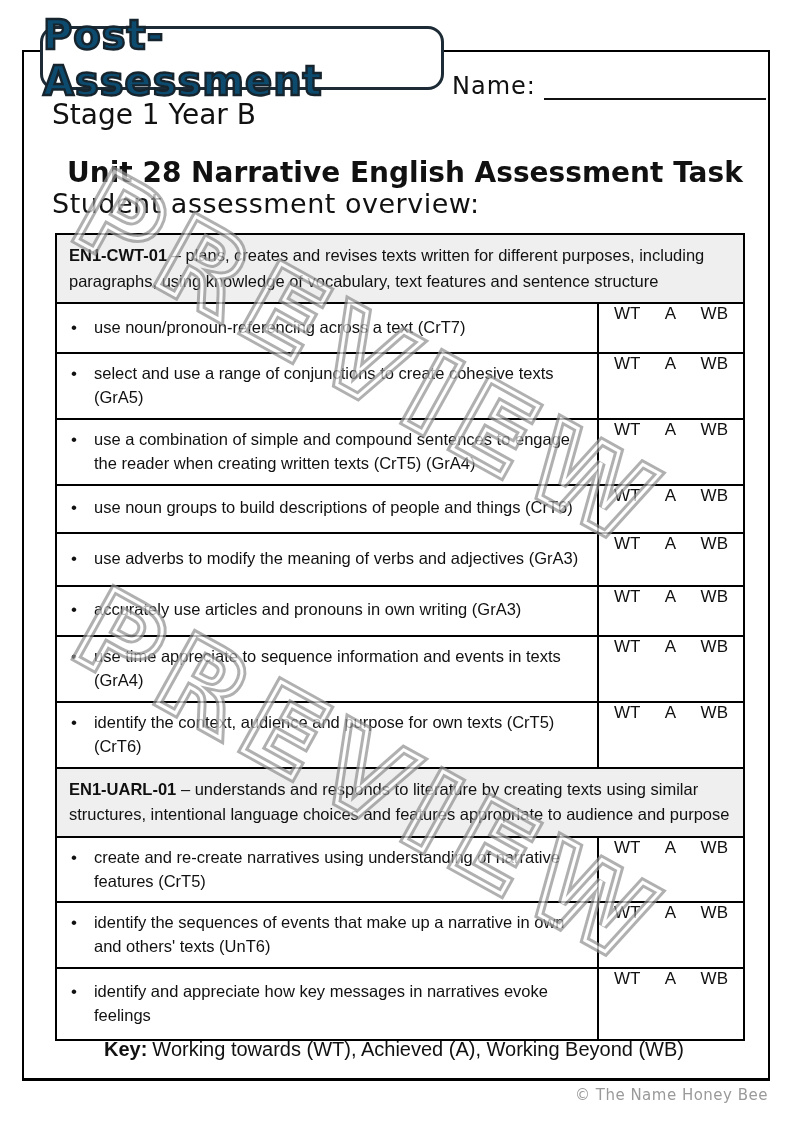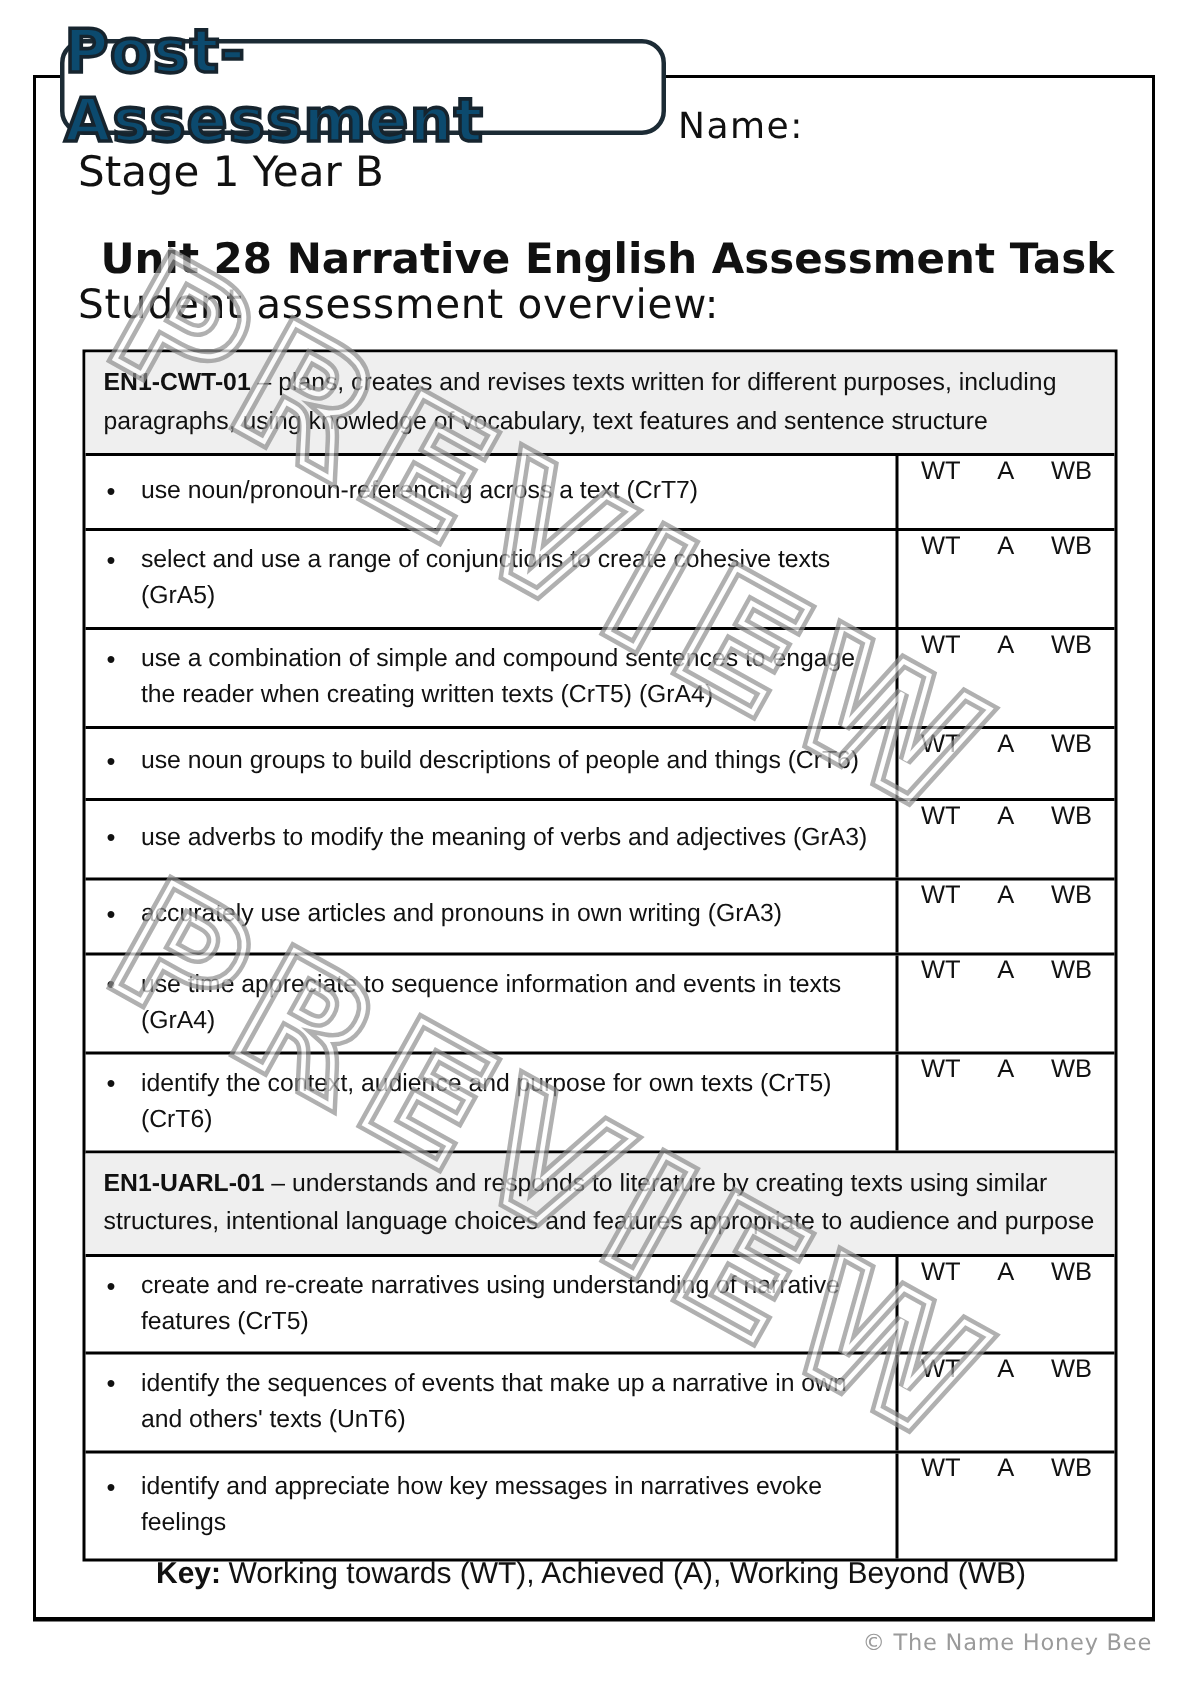--- a/index.html
+++ b/index.html
@@ -11,21 +11,21 @@
            border:2px solid #000; border-bottom-width:3px; z-index:1; }
 
   
   .badge { position:absolute; left:40px; top:26px; width:398px; height:58px; background:#fff;
            border:3px solid #1c2b35; border-radius:16px; display:flex; align-items:center;
            justify-content:center; z-index:4; }
   .badge span { font-family:"DejaVu Sans", sans-serif; font-weight:bold; font-size:40px;
                 letter-spacing:1px; color:#0c4a6e; -webkit-text-stroke:2.4px #16242e; }
 
   .name-row { position:absolute; left:452px; top:70px; width:314px; display:flex;
-              align-items:flex-start; z-index:2;flex-direction:column; }
+              align-items:flex-end; z-index:2; }
   .name-label { font-family:"DejaVu Sans", sans-serif; font-size:24px; letter-spacing:1px; }
   .name-line { flex:1; border-bottom:2.5px solid #111; margin-left:8px; height:28px; }
 
   .h-stage { position:absolute; left:52px; top:98px; margin:0; font-family:"DejaVu Sans", sans-serif;
              font-size:28px; font-weight:normal; z-index:2; }
   .h-unit  { position:absolute; left:52px; top:141px; margin:15px; font-family:"DejaVu Sans", sans-serif;
              font-size:28px; font-weight:bold; z-index:2; }
   .h-overview { position:absolute; left:52px; top:188px; font-family:"DejaVu Sans", sans-serif;
                 font-size:27px; font-weight:normal; letter-spacing:0.5px; z-index:2; }
 

